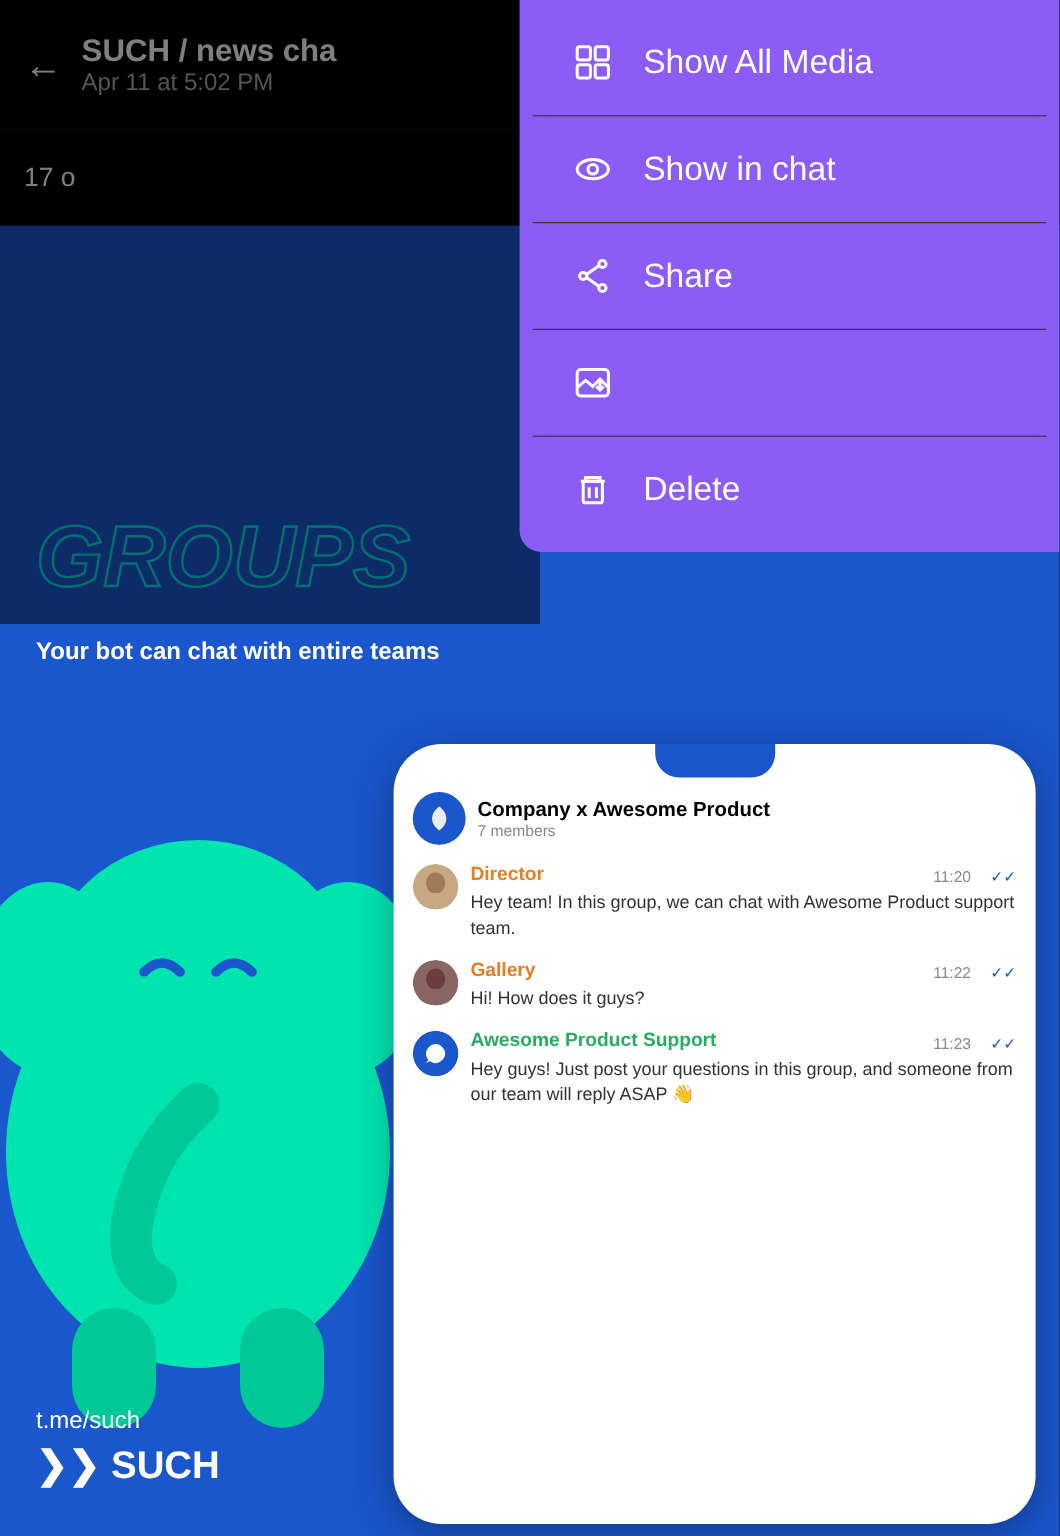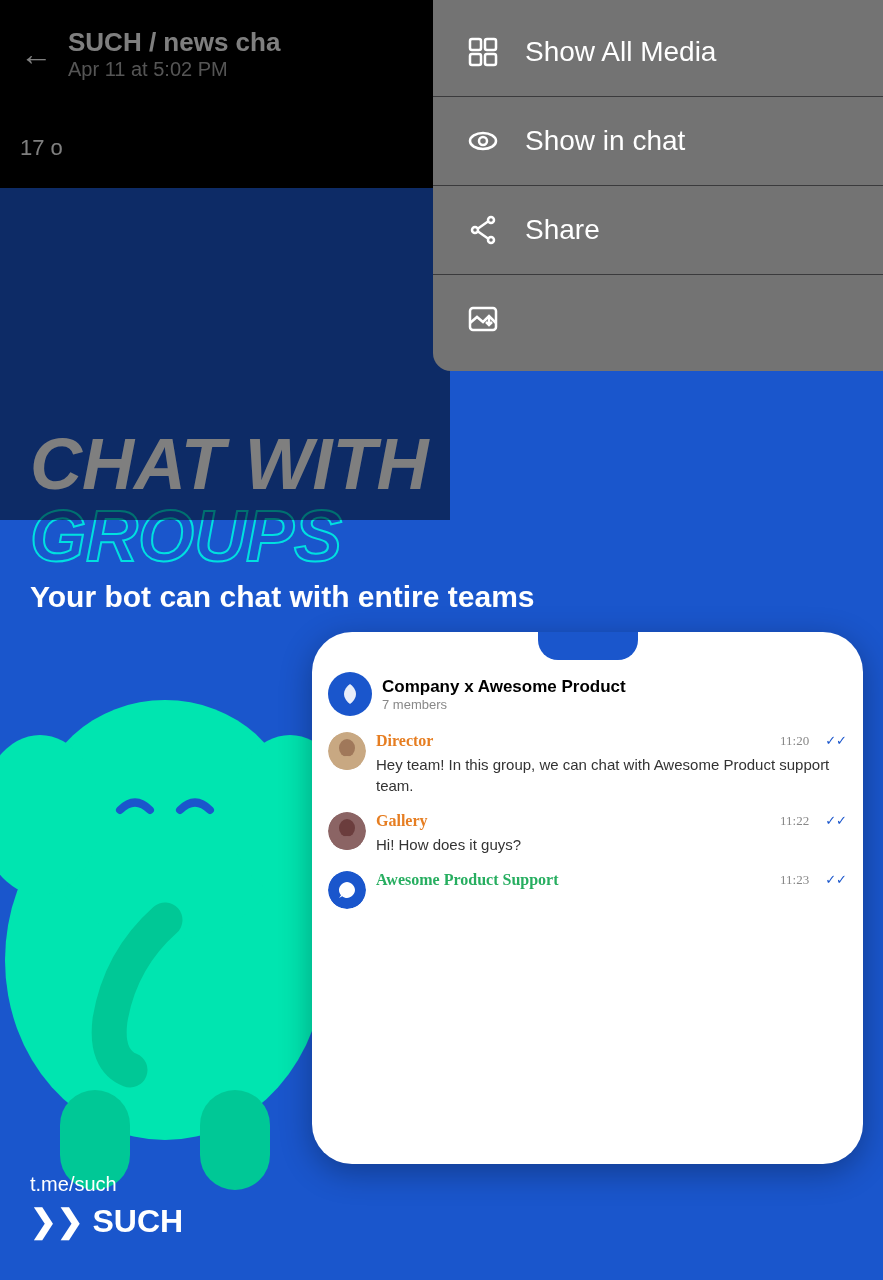--- a/index.html
+++ b/index.html
@@ -81,39 +81,38 @@
     }
     .chat-with-big {
       font-size: 72px;
       font-weight: 900;
       color: #fff;
       line-height: 1;
       text-transform: uppercase;
       font-style: italic;
     }
     .chat-with-subtitle {
-      font-size: 30px;
+      font-size: 20px;
       font-weight: 700;
       color: #fff;
-      margin-top: 8px;
+      margin-top: 32px;
     }
 
     
     .phone-mockup {
       position: absolute;
       top: 620px;
-      left: 312px;
+      left: 328px;
       right: 20px;
-      height: 532px;
+      height: 650px;
       background: #fff;
       border-radius: 40px;
       z-index: 4;
       overflow: hidden;
       box-shadow: 0 8px 32px rgba(0,0,0,0.3);
-      margin-top: 12px;
     }
     .phone-notch {
       position: absolute;
       top: 0;
       left: 50%;
       transform: translateX(-50%);
       width: 100px;
       height: 28px;
       background: #1a56cc;
       border-radius: 0 0 20px 20px;
@@ -155,23 +154,22 @@
       width: 38px;
       height: 38px;
       border-radius: 50%;
       flex-shrink: 0;
       overflow: hidden;
     }
     .msg-body { flex: 1; }
     .msg-top {
       display: flex;
       justify-content: space-between;
-      align-items: center;
+      align-items: flex-end;
       margin-bottom: 4px;
-      font-family: Liberation Serif, serif;
     }
     .msg-name {
       font-size: 16px;
       font-weight: 700;
     }
     .msg-name.director { color: #e67e22; }
     .msg-name.manager { color: #e67e22; }
     .msg-name.support { color: #27ae60; }
     .msg-time {
       font-size: 13px;
@@ -206,24 +204,24 @@
       align-items: center;
       gap: 6px;
     }
 
     
     .context-menu {
       position: absolute;
       top: 0;
       right: 0;
       width: 450px;
-      background: #737373;
+      background: #8b5cf6;
       border-radius: 0 0 0 18px;
       z-index: 100;
-      padding: 8px 0;
+      padding: 8px 11px;
     }
     .menu-item {
       display: flex;
       align-items: center;
       gap: 24px;
       padding: 26px 32px;
       cursor: pointer;
       border-bottom: 1px solid #3a3a3c;
     }
     .menu-item:last-child {
@@ -278,21 +276,20 @@
     <span class="header-title">SUCH / news cha</span>
     <span class="header-date">Apr 11 at 5:02 PM</span>
   </div>
 </div>
 
 <div class="counter">
   <span>17 o</span>
 </div>
 
 <div class="chat-with-title">
-  <div class="chat-with-big">CHAT WITH</div>
   <div class="chat-with-big" style="color: #00e0e0; -webkit-text-stroke: 2px #00e0e0; color: transparent;">GROUPS</div>
   <div class="chat-with-subtitle">Your bot can chat with entire teams</div>
 </div>
 
 <div class="elephant-svg">
   <svg viewBox="0 0 370 580" xmlns="http://www.w3.org/2000/svg">
 
     <ellipse cx="185" cy="320" rx="160" ry="180" fill="#00e5b0"></ellipse>
 
     <ellipse cx="185" cy="180" rx="130" ry="120" fill="#00e5b0"></ellipse>
@@ -375,20 +372,21 @@
         </div>
       </div>
       <div class="msg-body">
         <div class="msg-top">
           <span class="msg-name support">Awesome Product Support</span>
           <span class="msg-time">
             <span>11:23</span>
             <span style="color:#1a56cc">✓✓</span>
           </span>
         </div>
+        <div class="msg-text">Hey guys! Just post your questions in this group, and someone from our team will reply ASAP 👋</div>
       </div>
     </div>
   </div>
 </div>
 
 <div class="branding">
   <div class="branding-url">t.me/such</div>
   <div class="branding-name">❯❯ SUCH</div>
 </div>
 
@@ -435,14 +433,26 @@
     <div class="menu-icon">
       <svg viewBox="0 0 32 32" fill="none" stroke="#fff" stroke-width="2.5">
         <rect x="3" y="5" width="26" height="22" rx="3"></rect>
         <polyline points="3,20 10,14 16,19 22,13 29,20"></polyline>
         <line x1="22" y1="22" x2="22" y2="14"></line>
         <polyline points="19,19 22,22 25,19"></polyline>
       </svg>
     </div>
   </div>
 
+  <div class="menu-item">
+    <div class="menu-icon">
+      <svg viewBox="0 0 32 32" fill="none" stroke="#fff" stroke-width="2.5">
+        <polyline points="6,9 26,9"></polyline>
+        <path d="M10 9V6h12v3"></path>
+        <rect x="8" y="9" width="16" height="18" rx="2"></rect>
+        <line x1="13" y1="14" x2="13" y2="23"></line>
+        <line x1="19" y1="14" x2="19" y2="23"></line>
+      </svg>
+    </div>
+    <span class="menu-label">Delete</span>
+  </div>
 
 </div>
 
 </body></html>

